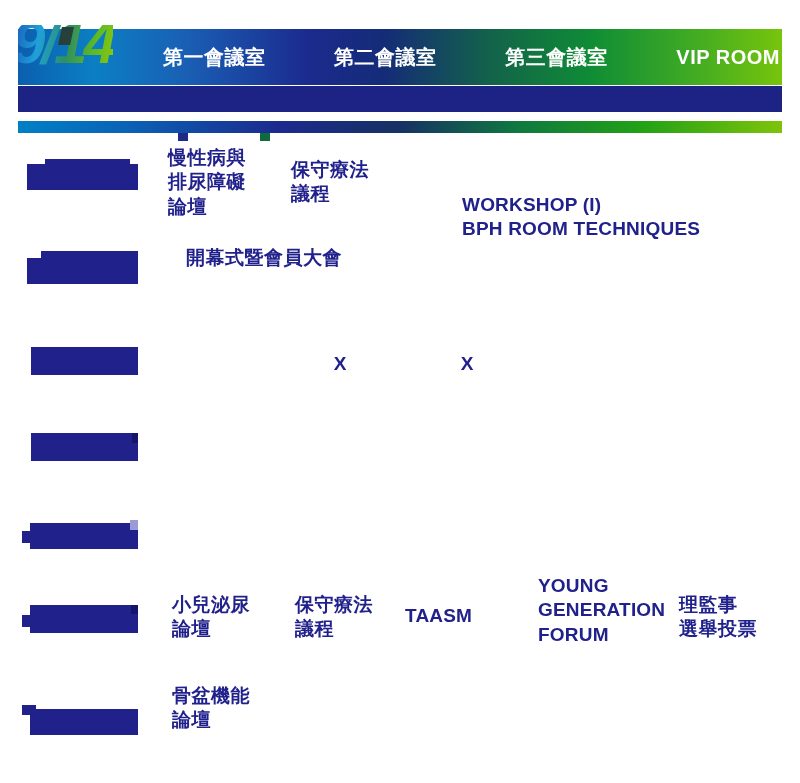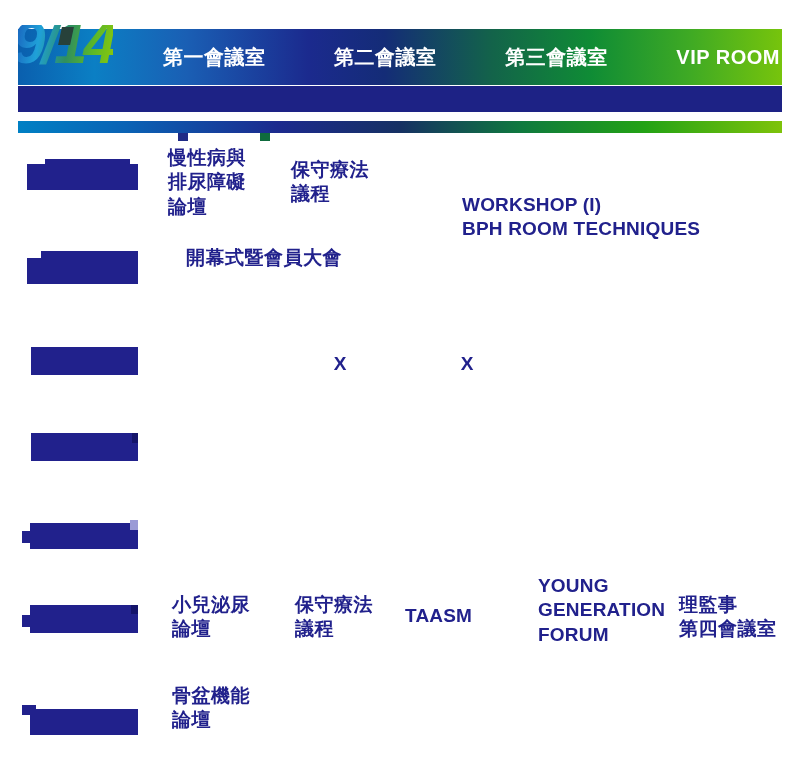--- a/index.html
+++ b/index.html
@@ -238,18 +238,18 @@
   <div class="slot cjk" style="left:295px; top:453px; width:110px; white-space:pre-line;">保守療法
 議程</div>
 
   <div class="slot latin" style="left:405px; top:464px; width:110px; white-space:pre-line;">TAASM</div>
 
   <div class="slot latin" style="left:538px; top:434px; width:140px; white-space:pre-line;">YOUNG
 GENERATION
 FORUM</div>
 
   <div class="slot cjk" style="left:679px; top:453px; width:110px; white-space:pre-line;">理監事
-第四會議室</div>
+選舉投票</div>
 
   <div class="slot cjk" style="left:172px; top:544px; width:110px; white-space:pre-line;">骨盆機能
 論壇</div>
 
 </div>
 
 </body></html>

